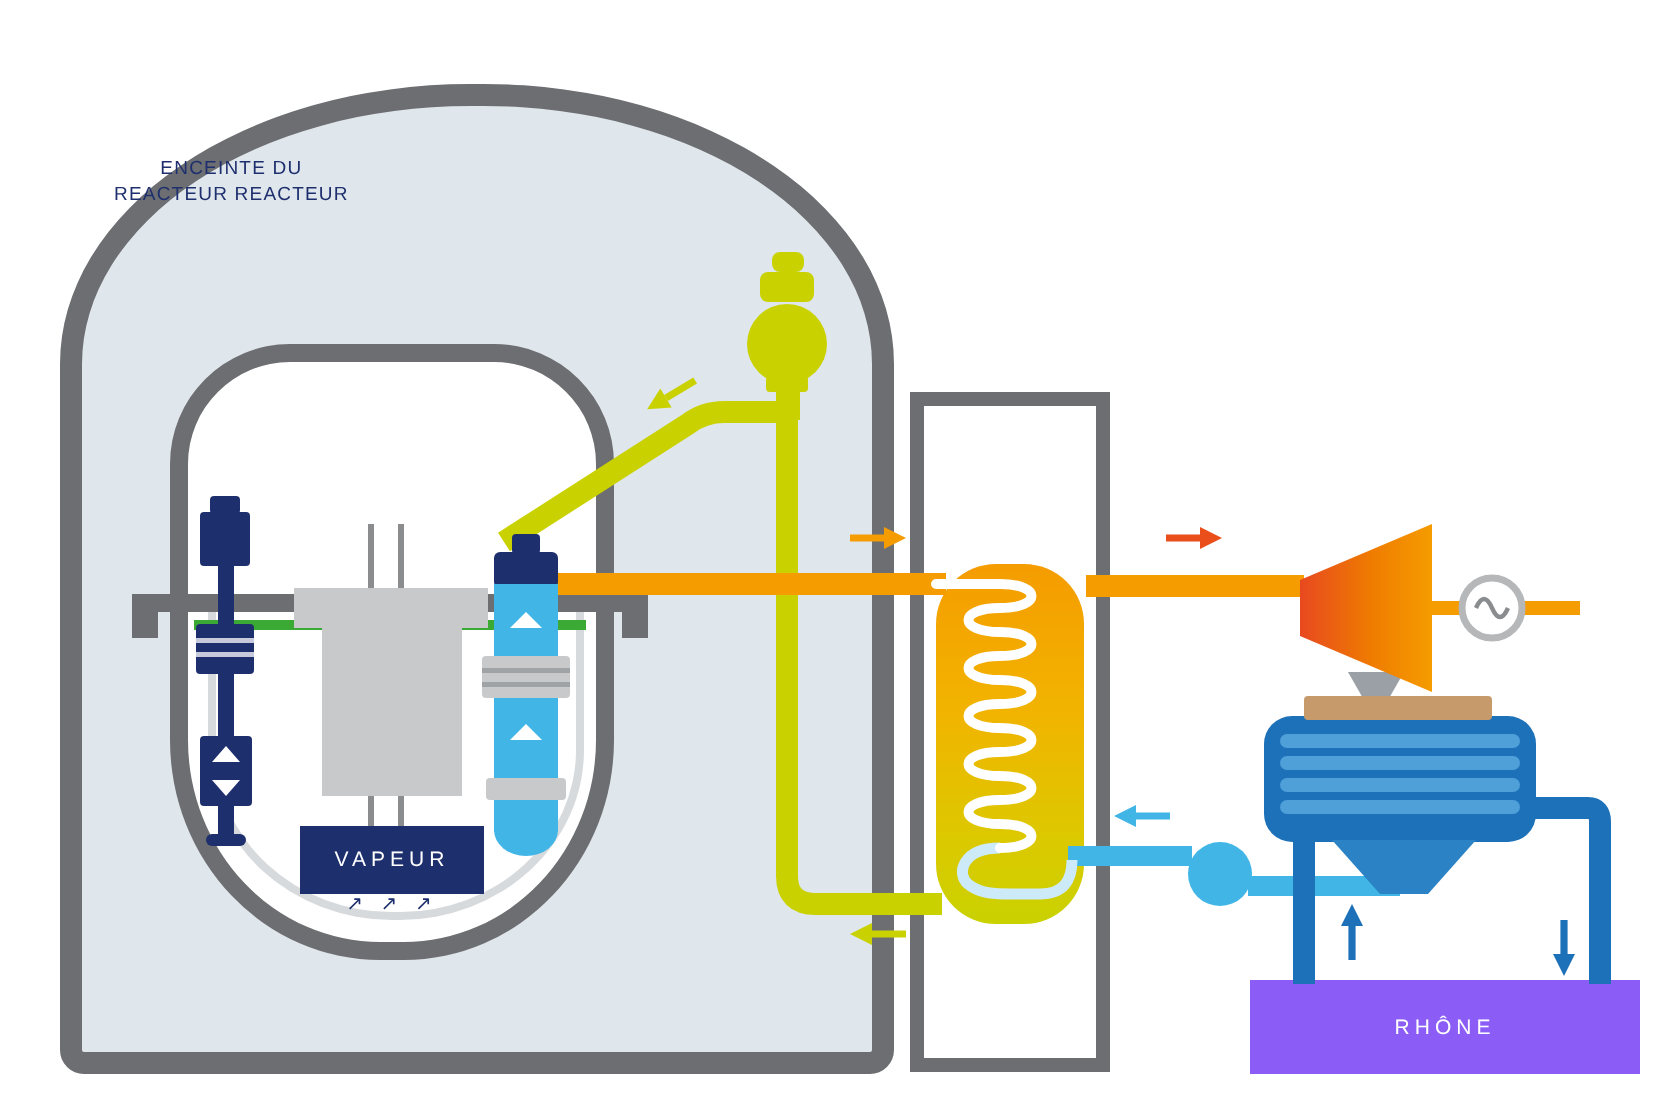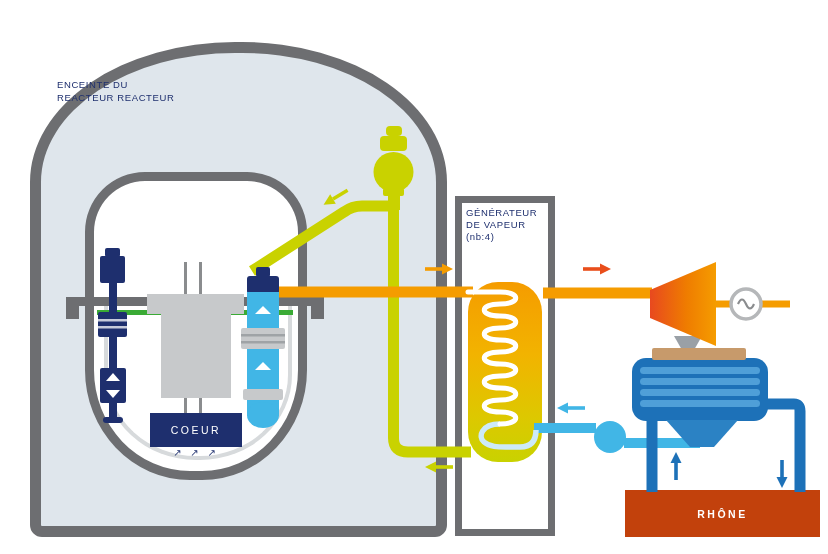--- a/index.html
+++ b/index.html
@@ -1,18 +1,18 @@
 <!DOCTYPE html>
 <html><head>
 <meta charset="utf-8">
 <style>
   html,body{margin:0;padding:0;background:#fff;}
   .canvas{position:relative;width:828px;height:554px;background:#fff;overflow:hidden;
           font-family:"Liberation Sans",sans-serif;}
-  .abs{position:absolute;box-sizing:border-box;}
+  .abs{position:absolute;box-sizing:border-box;text-align:center;}
   .lbl{font-size:9.5px;line-height:13px;letter-spacing:.6px;color:#1e2f6e;font-weight:normal;}
   .center{display:flex;align-items:center;justify-content:center;}
   .whitetxt{color:#fff;font-size:10.5px;letter-spacing:2.5px;}
   svg{position:absolute;left:0;top:0;}
 </style>
 </head>
 <body>
 
 <div class="canvas">
 
@@ -33,39 +33,34 @@
 
   <div class="abs" style="left:161px;top:294px;width:70px;height:104px;background:#c7c9cb;"></div>
   <div class="abs" style="left:147px;top:294px;width:97px;height:20px;background:#c7c9cb;"></div>
 
   <div class="abs" style="left:184px;top:262px;width:3px;height:32px;background:#8a8c8e;"></div>
   <div class="abs" style="left:199px;top:262px;width:3px;height:32px;background:#8a8c8e;"></div>
   <div class="abs" style="left:184px;top:398px;width:3px;height:16px;background:#8a8c8e;"></div>
   <div class="abs" style="left:199px;top:398px;width:3px;height:16px;background:#8a8c8e;"></div>
 
   <div class="abs center" style="left:150px;top:413px;width:92px;height:34px;background:#1e2f6e;">
-    <span class="whitetxt">COEUR</span>
+    <span class="whitetxt">VAPEUR</span>
   </div>
 
   <div class="abs center" style="left:152px;top:444px;width:88px;height:16px;color:#1e2f6e;font-size:10px;letter-spacing:3px;">↗ ↗ ↗</div>
 
   <div class="abs" style="left:455px;top:196px;width:100px;height:340px;border:7px solid #6d6e71;background:#fff;"></div>
 
-  <div class="abs center" style="left:625px;top:490px;width:195px;height:47px;background:#c2410c;font-weight:bold;">
+  <div class="abs center" style="left:625px;top:490px;width:195px;height:47px;background:#8b5cf6;">
     <span class="whitetxt">RHÔNE</span>
   </div>
 
   <div class="abs lbl" style="left:57px;top:78px;">
     <div>ENCEINTE DU</div>
     <div>REACTEUR REACTEUR</div>
-  </div>
-  <div class="abs lbl" style="left:466px;top:207px;line-height:12px;">
-    <div>GÉNÉRATEUR</div>
-    <div>DE VAPEUR</div>
-    <div>(nb:4)</div>
   </div>
 
   <svg width="828" height="554" viewBox="0 0 828 554">
     <defs>
       <linearGradient id="sgGrad" x1="0" y1="0" x2="0" y2="1">
         <stop offset="0" stop-color="#f59c00"></stop>
           <stop offset="0.4" stop-color="#f2b300"></stop>
         <stop offset="0.75" stop-color="#ddc800"></stop>
           <stop offset="1" stop-color="#c9d200"></stop>
       </linearGradient>

